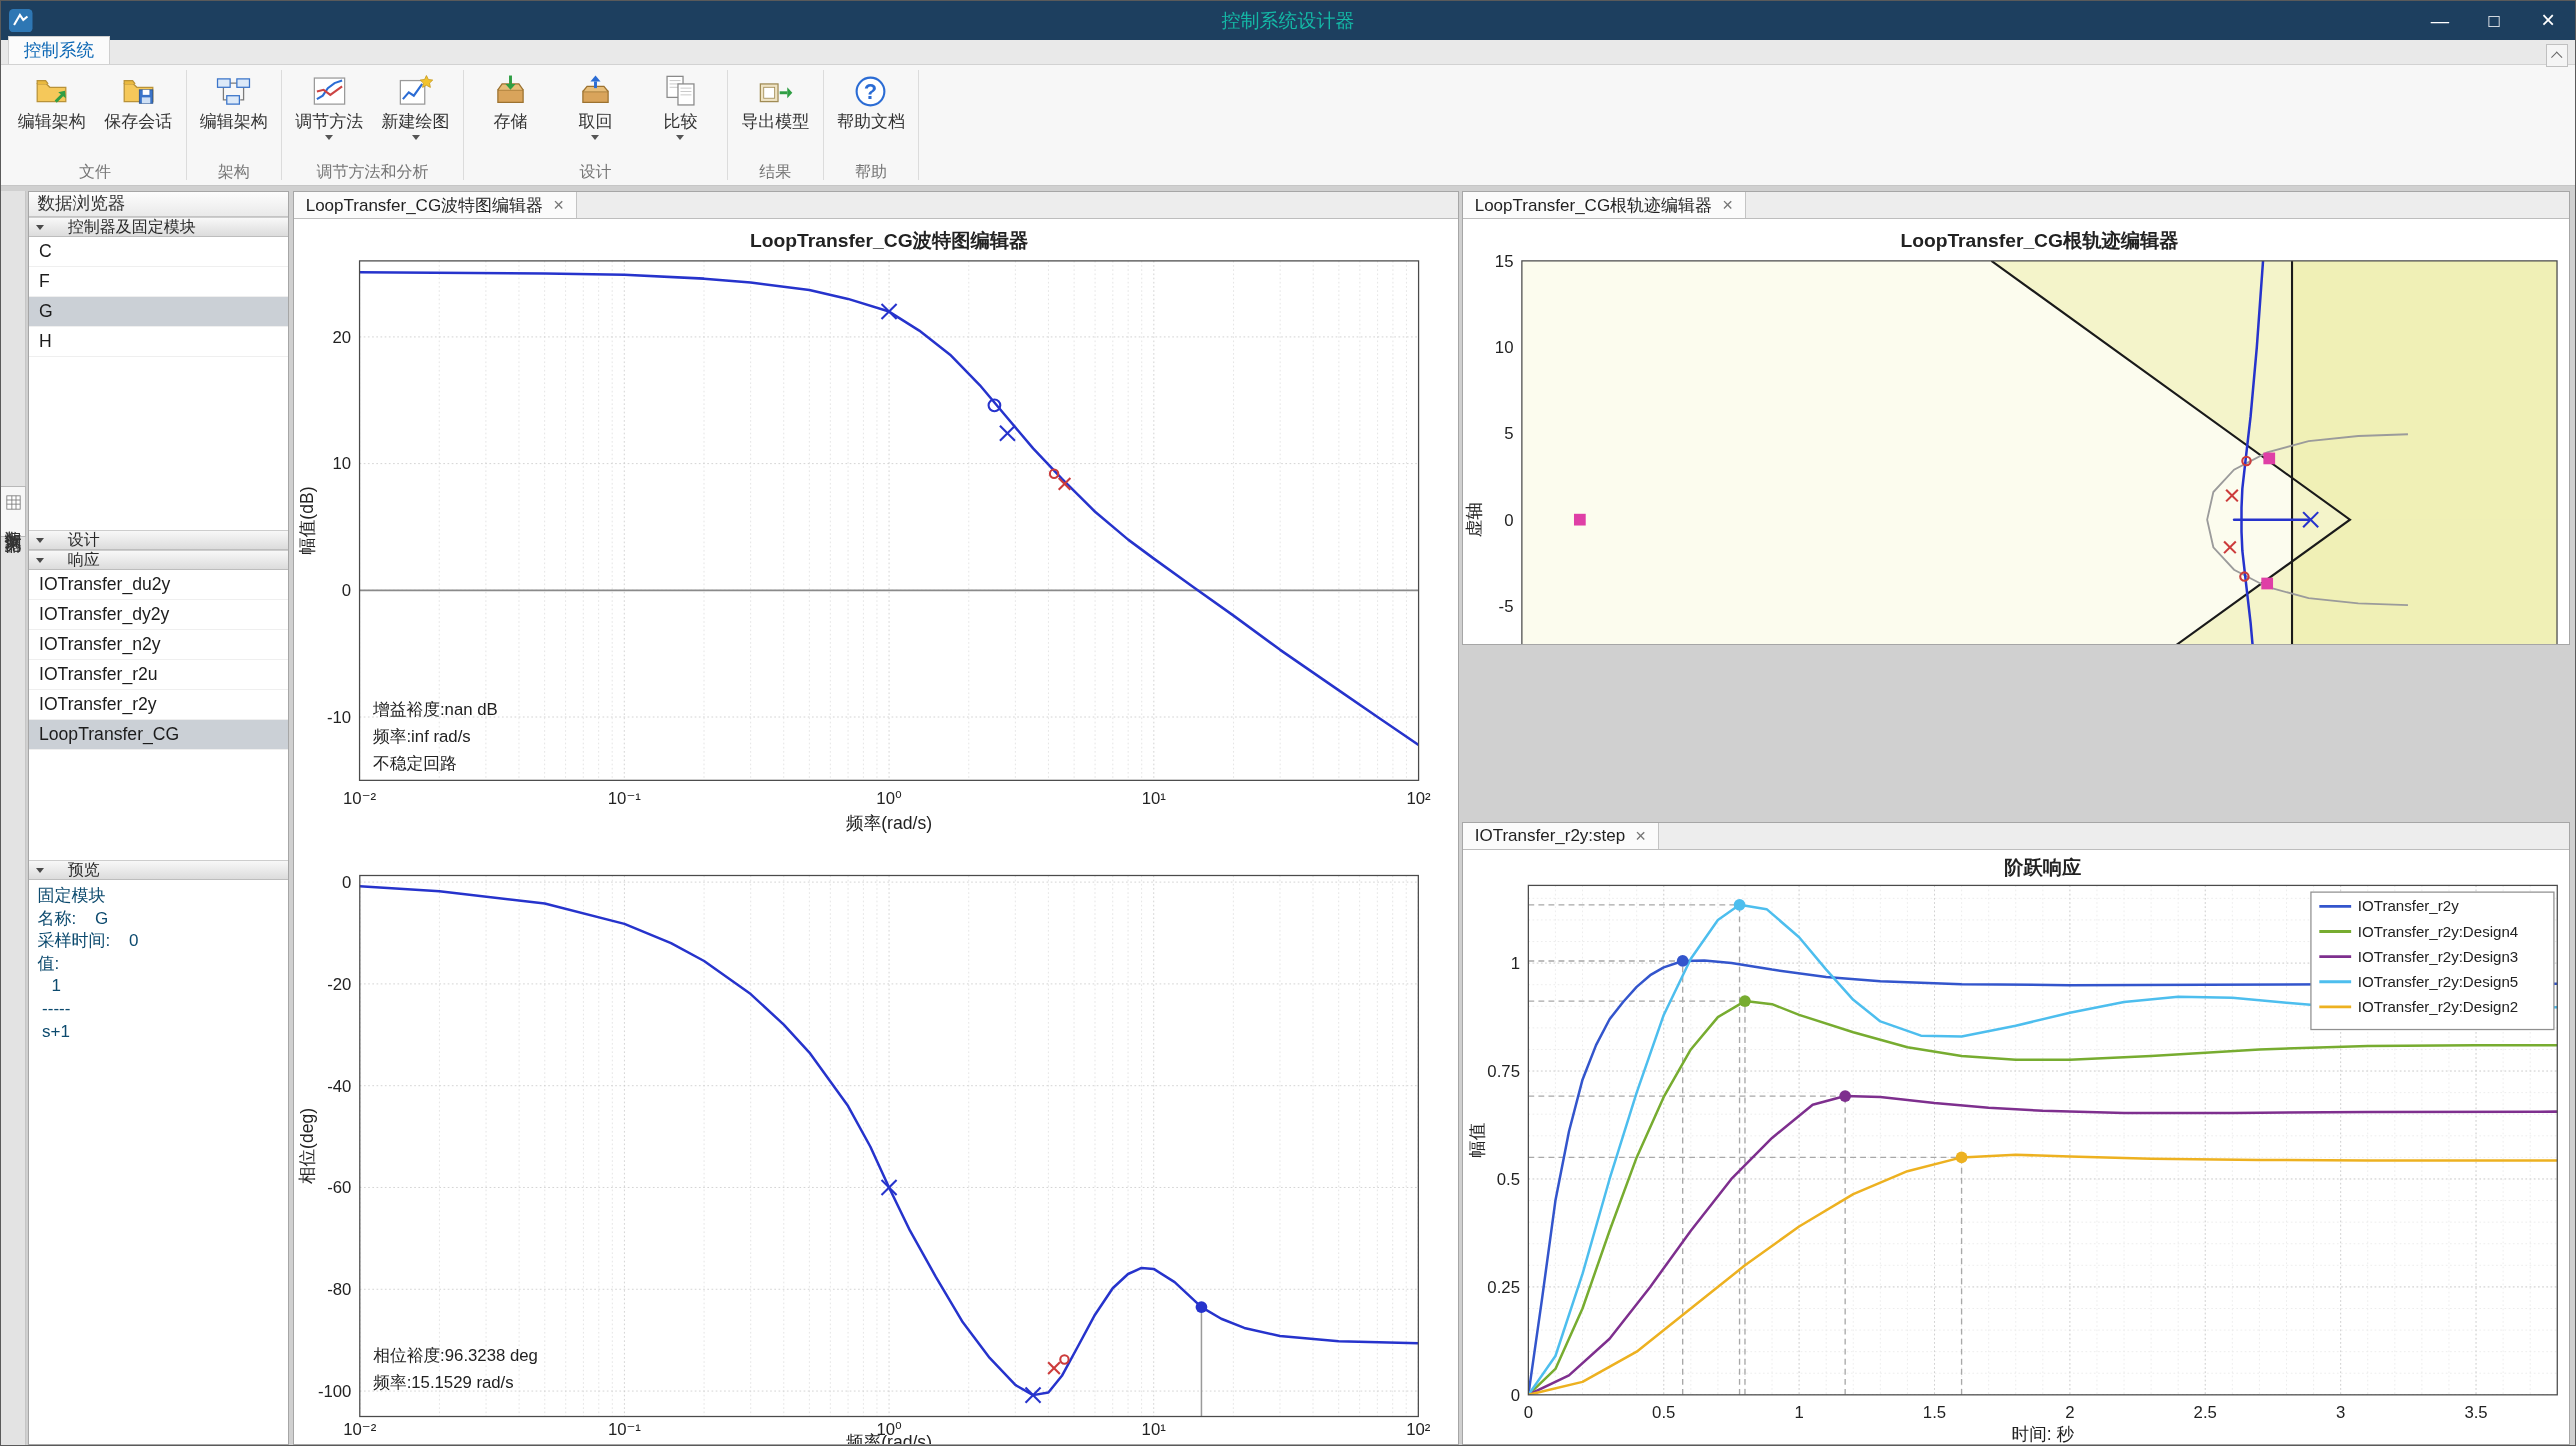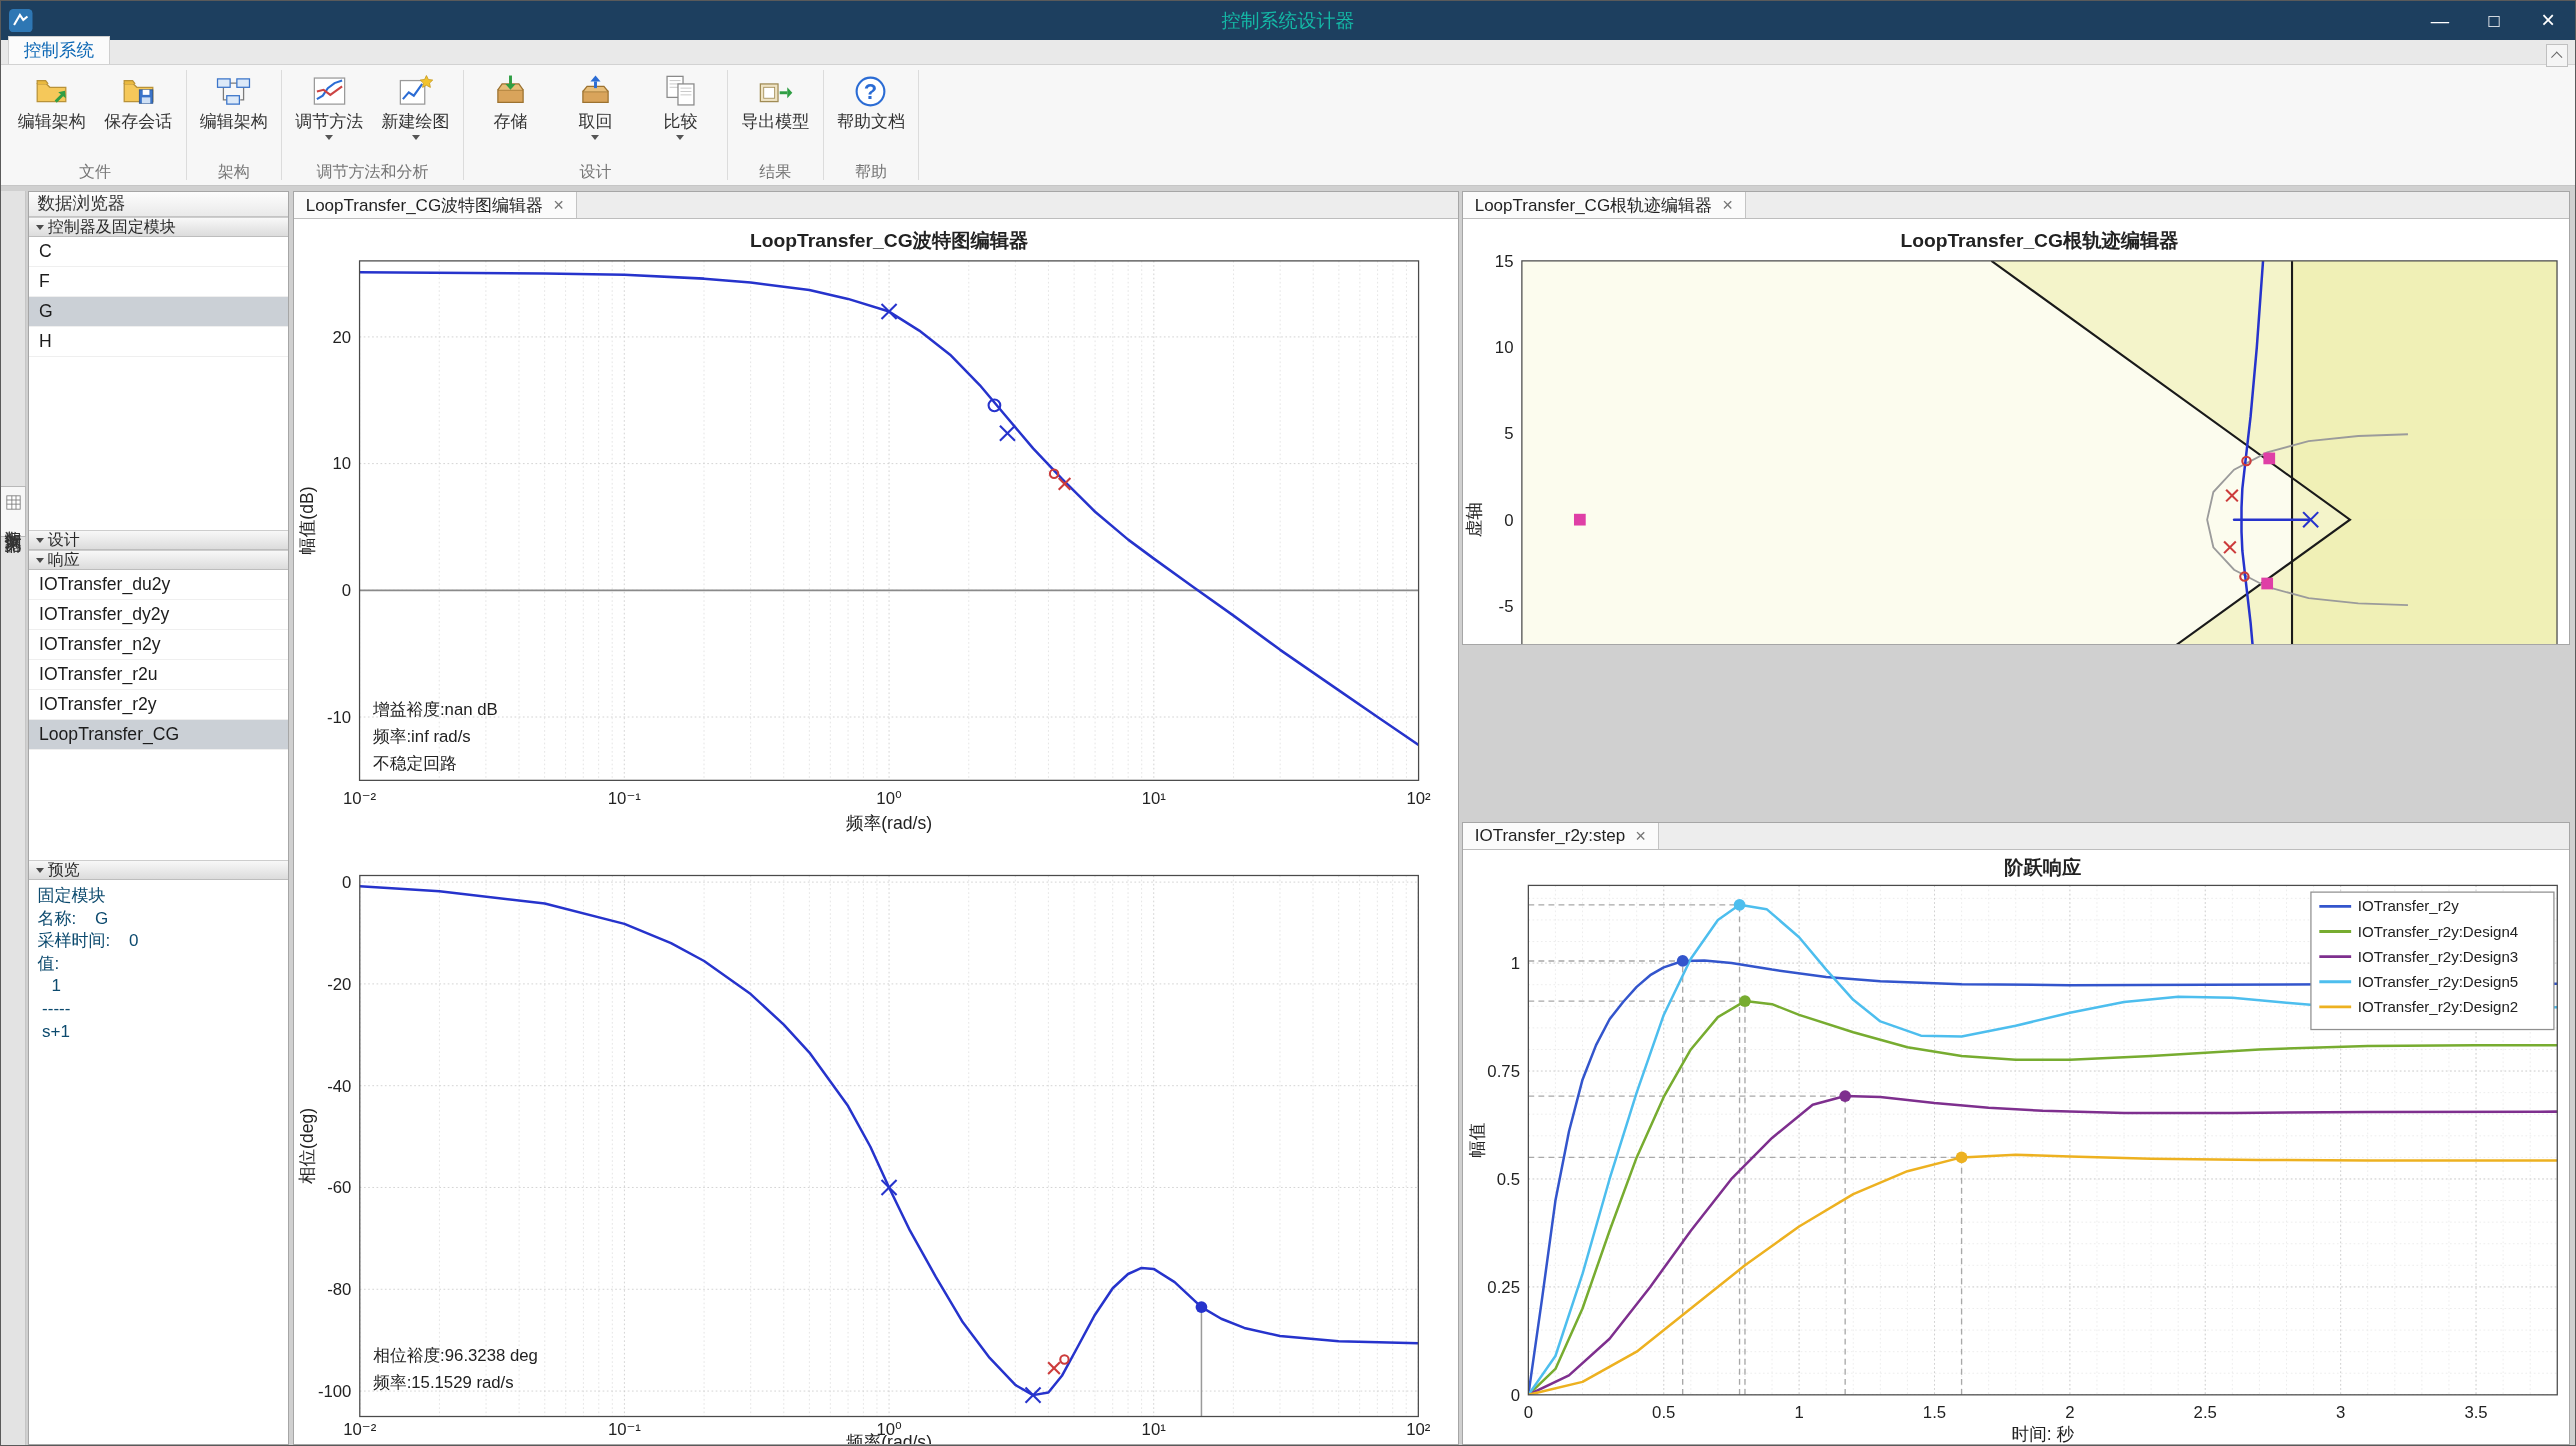--- a/index.html
+++ b/index.html
@@ -33,21 +33,21 @@
   .rsep{width:0.8px;background:#dcdcdc;margin:5px 0}
 
   
   .main{position:absolute;top:190px;left:0;right:0;bottom:0;background:#d0d0d0}
   .side-strip{position:absolute;left:0;top:0;bottom:0;width:25px;background:#e3e3e3;border-right:0.8px solid #c6c6c6}
   .side-tab{margin-top:295px;width:25px;background:#f7f7f7;border:0.8px solid #b8b8b8;border-left:none;padding:8.4px 0 10px;display:flex;flex-direction:column;align-items:center;gap:6.7px}
   .vtext{writing-mode:vertical-rl;font-size:17px;color:#333;letter-spacing:1.7px}
 
   .browser{position:absolute;left:27px;top:0;bottom:0;width:261px;background:#fff;border:0.8px solid #a6a6a6;display:flex;flex-direction:column}
   .browser-header{height:25px;background:linear-gradient(#fdfdfd,#e9e9e9);border-bottom:0.8px solid #c4c4c4;font-size:17.6px;color:#333;line-height:23.5px;padding-left:8.4px;flex:0 0 auto}
-  .sec-header{height:20px;background:linear-gradient(#f8f8f8,#dcdcdc);border-top:0.8px solid #cdcdcd;border-bottom:0.8px solid #bdbdbd;display:flex;align-items:center;gap:4px;padding-left:6.7px;font-size:16px;color:#2b2b2b;flex:0 0 auto}
+  .sec-header{height:20px;background:linear-gradient(#f8f8f8,#dcdcdc);border-top:0.8px solid #cdcdcd;border-bottom:0.8px solid #bdbdbd;display:flex;align-items:center;gap:24px;padding-left:6.7px;font-size:16px;color:#2b2b2b;flex:0 0 auto}
   .sec-caret{width:0;height:0;border-left:4.2px solid transparent;border-right:4.2px solid transparent;border-top:5px solid #4a4a4a}
   .sec-body{background:#fff;overflow:hidden;flex:0 0 auto}
   .sec-body.grow{flex:1 1 auto}
   .row{height:30px;line-height:29px;padding-left:10px;font-size:17.6px;color:#1c1c1c;border-bottom:0.8px solid #efefef;white-space:nowrap}
   .row.selected{background:#cbd0d6}
   .preview-line{white-space:pre;font-size:17px;line-height:22.6px;color:#0c4a6e;padding-left:8.4px}
   .preview-pad{padding-top:5px}
 
   .editor-center{position:absolute;left:292px;top:0;bottom:0;width:1166px;background:#fff;border:0.8px solid #a6a6a6;overflow:hidden}
   .editor-right{position:absolute;left:1461px;top:0;bottom:0;width:1108px}

